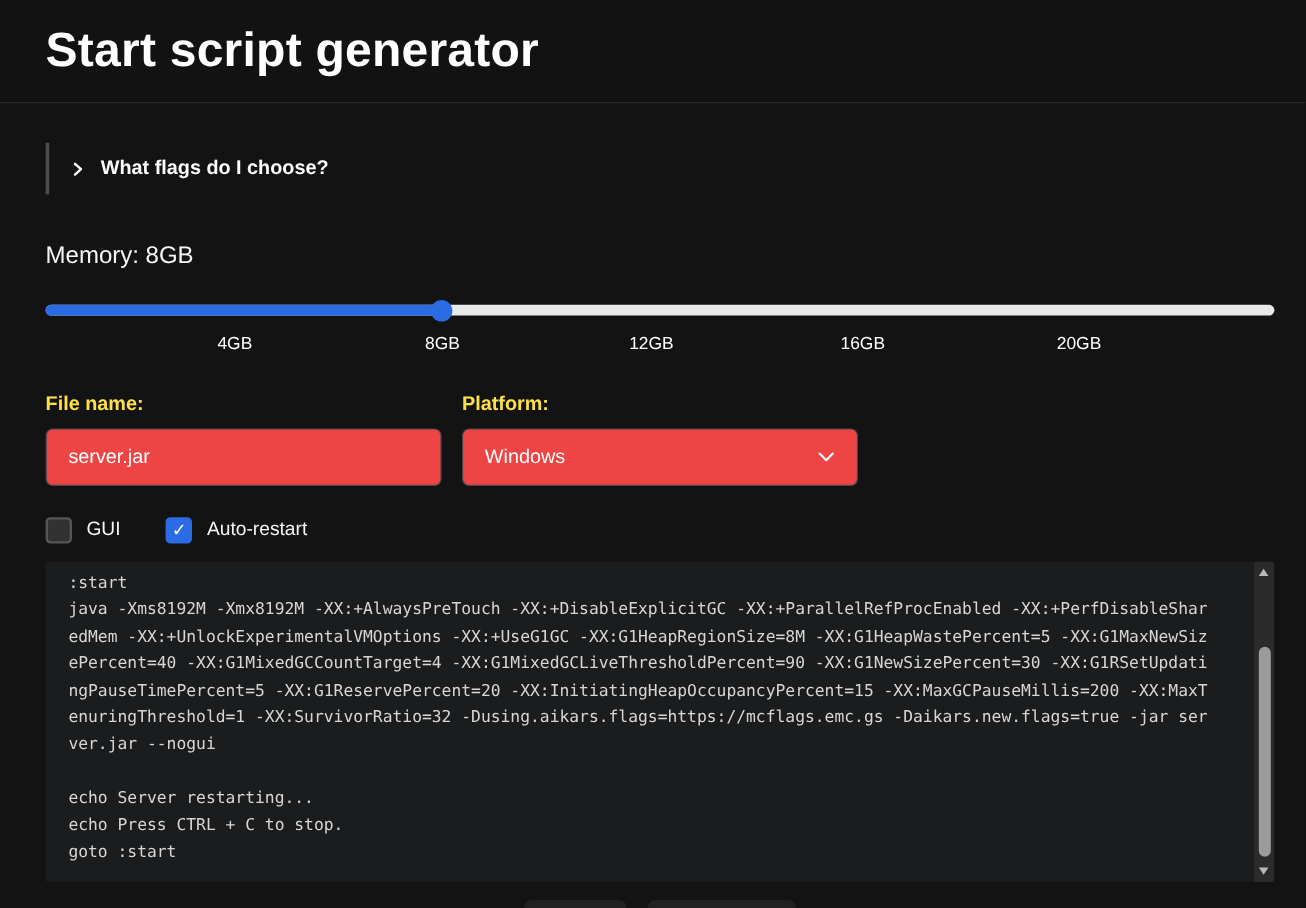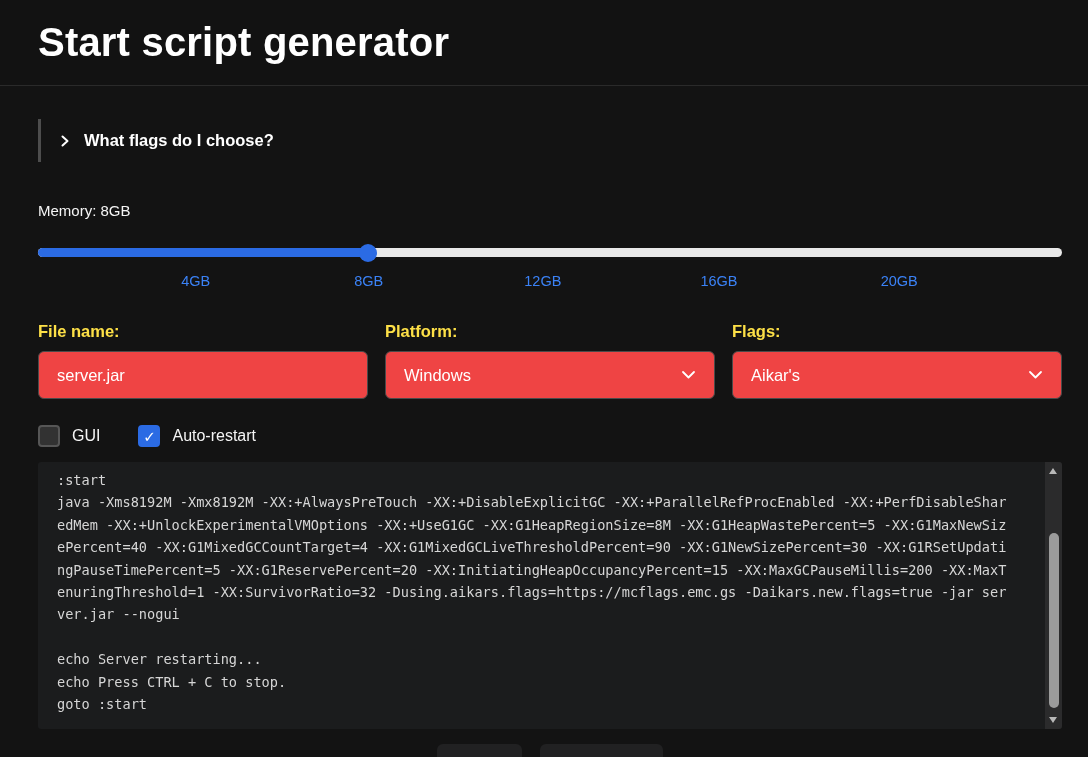--- a/index.html
+++ b/index.html
@@ -40,21 +40,21 @@
     cursor: pointer;
     width: fit-content;
   }
   .faq .chev { display: flex; align-items: center; }
   .faq .chev svg { stroke: #ffffff; }
   .faq .faq-label { font-size: 16.5px; font-weight: 700; color: #ffffff; }
 
   
   .memory-label {
     margin-top: 40px;
-    font-size: 15px;
+    font-size: 20px;
     font-weight: 500;
     color: #f5f5f5;
   }
   .slider-wrap {
     position: relative;
     margin-top: 24px;
     height: 18px;
   }
   .slider-track {
     position: absolute;
@@ -80,21 +80,21 @@
     border-radius: 50%;
     background: #2b6be4;
     cursor: pointer;
   }
   .ticks { position: relative; height: 22px; margin-top: 12px; }
   .tick {
     position: absolute;
     transform: translateX(-50%);
     font-size: 14.5px;
     font-weight: 500;
-    color: #3b82f6;
+    color: #ffffff;
   }
   .tick-0 { left: 15.4%; }
   .tick-1 { left: 32.3%; }
   .tick-2 { left: 49.3%; }
   .tick-3 { left: 66.5%; }
   .tick-4 { left: 84.1%; }
 
   
   .form-row {
     display: flex;
@@ -265,31 +265,20 @@
       <div class="field-label">Platform:</div>
       <div class="select">
         <span>Windows</span>
         <span class="chev-down">
           <svg width="15" height="10" viewBox="0 0 15 10" fill="none" stroke-width="1.8" stroke-linecap="round" stroke-linejoin="round">
               <path d="M2 2 L7.5 7.5 L13 2"></path>
             </svg>
         </span>
       </div>
     </div>
-    <div class="field">
-      <div class="field-label">Flags:</div>
-      <div class="select">
-        <span>Aikar's</span>
-        <span class="chev-down">
-          <svg width="15" height="10" viewBox="0 0 15 10" fill="none" stroke-width="1.8" stroke-linecap="round" stroke-linejoin="round">
-              <path d="M2 2 L7.5 7.5 L13 2"></path>
-            </svg>
-        </span>
-      </div>
-    </div>
   </div>
 
   <div class="checks-row">
     <div class="checkbox"></div>
     <span class="check-label">GUI</span>
     <span class="gap"></span>
     <div class="checkbox checked">
       <span class="mark">✓</span>
     </div>
     <span class="check-label">Auto-restart</span>

